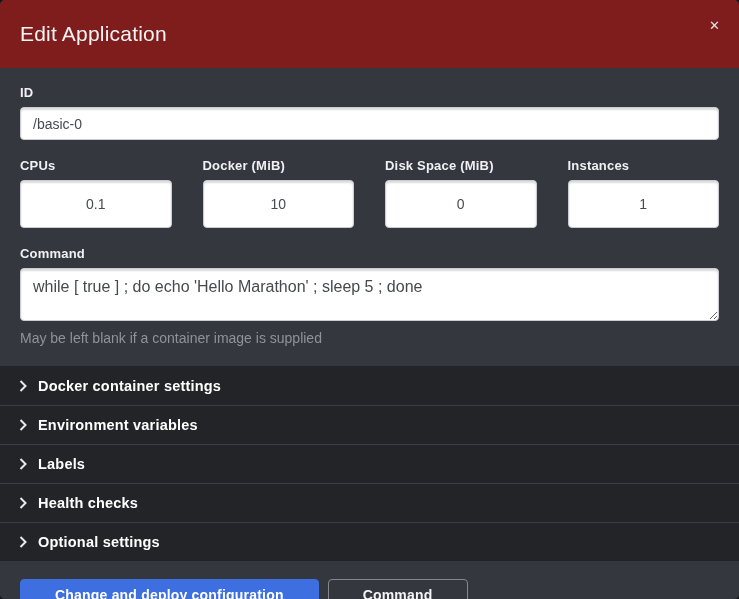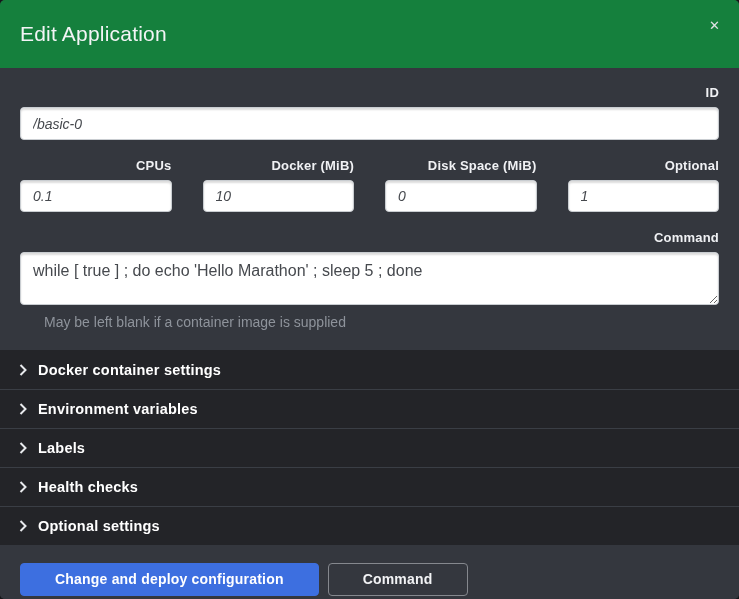--- a/index.html
+++ b/index.html
@@ -15,21 +15,21 @@
     inset: 0;
     display: flex;
     flex-direction: column;
     border-radius: 5px;
     overflow: hidden;
     background: #34373e;
   }
   
   .modal-header {
     height: 68px;
-    background: #15803d;
+    background: #7f1d1d;
     flex: 0 0 auto;
     display: flex;
     align-items: center;
     padding: 0 20px;
     position: relative;
   }
   .modal-title {
     color: #f3f4f6;
     font-size: 21px;
     font-weight: 500;
@@ -54,62 +54,59 @@
     padding: 17px 20px 20px 20px;
     flex: 0 0 auto;
   }
   .field-label {
     display: block;
     color: #f0f1f4;
     font-size: 13px;
     font-weight: 700;
     margin-bottom: 7px;
     letter-spacing: .2px;
-    text-align: right;
   }
   .text-input {
     width: 100%;
     height: 33px;
     background: #ffffff;
     border: 1px solid #c9cdd1;
     border-radius: 4px;
     box-shadow: inset 0 2px 2px rgba(0,0,0,.14);
     color: #46494e;
     font-size: 14px;
     padding: 0 12px;
     font-family: "Liberation Sans", sans-serif;
-    font-style: italic;
   }
   .fields-row {
     display: grid;
     grid-template-columns: repeat(4, 1fr);
     column-gap: 31px;
     margin-top: 18px;
   }
-  .fields-row .text-input { height: 32px; }
+  .fields-row .text-input { height: 48px; text-align: center; }
   .command-group { margin-top: 18px; }
   .command-textarea {
     width: 100%;
     height: 53px;
     background: #ffffff;
     border: 1px solid #c9cdd1;
     border-radius: 4px;
     box-shadow: inset 0 2px 2px rgba(0,0,0,.14);
     color: #46494e;
     font-size: 16px;
     padding: 7px 12px;
     resize: both;
     font-family: "Liberation Sans", sans-serif;
     line-height: 1.35;
   }
   .help-text {
     margin-top: 5px;
     color: #8e939b;
     font-size: 14px;
-    margin-left: 24px;
   }
   
   .accordion {
     flex: 1 1 auto;
     background: #232428;
     display: flex;
     flex-direction: column;
   }
   .accordion-row {
     height: 39px;
@@ -191,21 +188,21 @@
       </div>
       <div class="field-group">
         <label class="field-label">Docker (MiB)</label>
         <input class="text-input" type="text" value="10" style="">
       </div>
       <div class="field-group">
         <label class="field-label">Disk Space (MiB)</label>
         <input class="text-input" type="text" value="0" style="">
       </div>
       <div class="field-group">
-        <label class="field-label">Optional</label>
+        <label class="field-label">Instances</label>
         <input class="text-input" type="text" value="1" style="">
       </div>
     </div>
 
     <div class="command-group">
       <label class="field-label">Command</label>
       <textarea class="command-textarea" style="">while [ true ] ; do echo 'Hello Marathon' ; sleep 5 ; done</textarea>
       <div class="help-text">May be left blank if a container image is supplied</div>
     </div>
 

